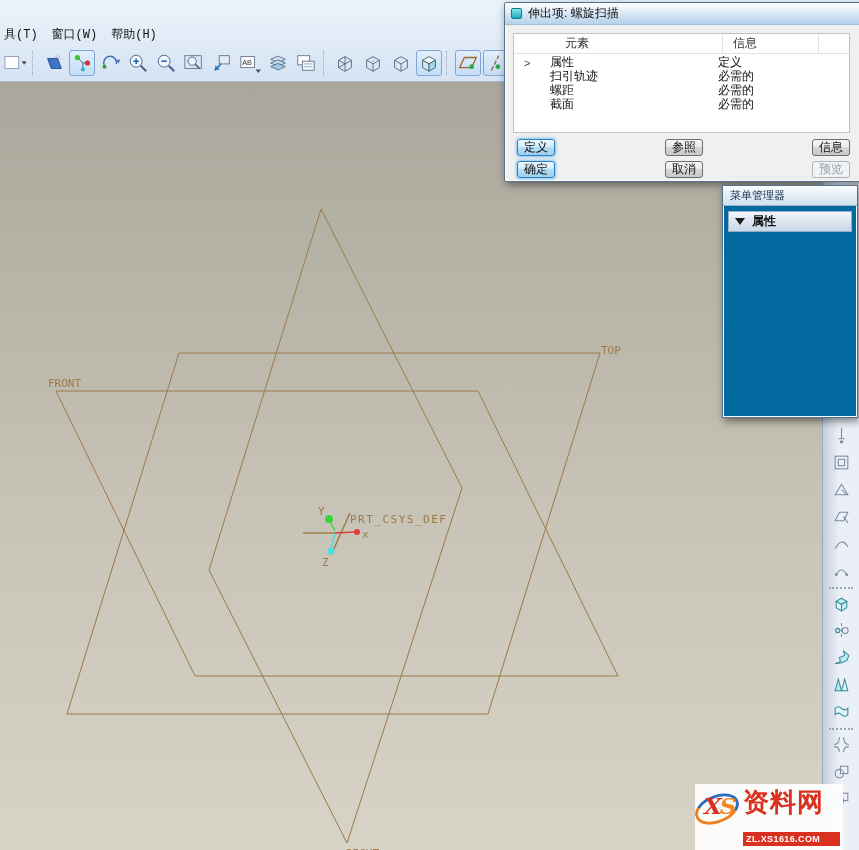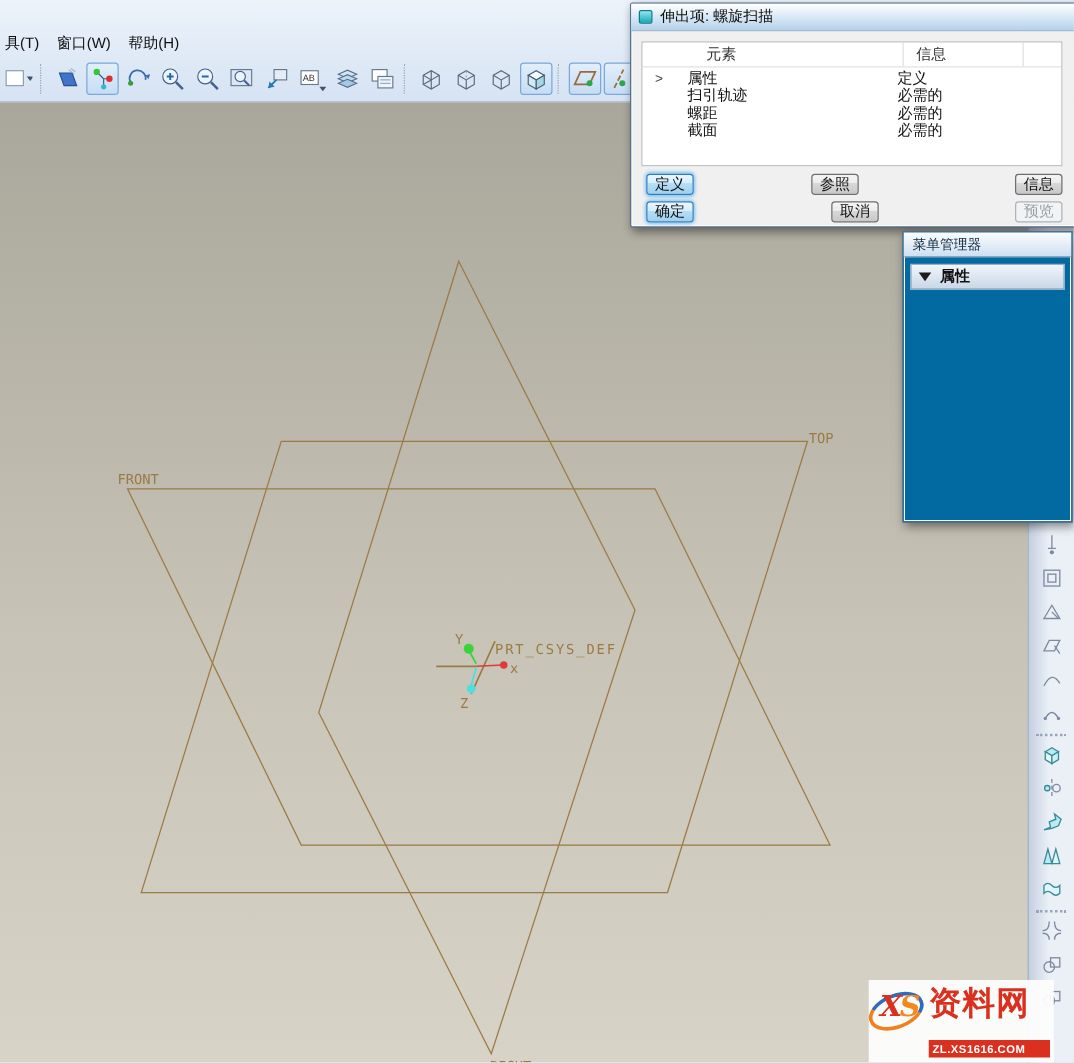--- a/index.html
+++ b/index.html
@@ -3,31 +3,31 @@
 <meta charset="utf-8">
 <style>
   * { box-sizing: border-box; margin: 0; padding: 0; }
   html,body { width:859px; height:850px; overflow:hidden; position:relative;
     font-family:"Liberation Sans","DejaVu Sans",sans-serif; background:#dfe9f6; }
 
   
   .chrome { position:absolute; top:0; left:0; width:859px; height:82px;
     background:linear-gradient(#ecf3fb,#d6e3f3); border-bottom:1px solid #a7b8cc; }
   .menubar { position:absolute; top:24px; left:0; height:20px; display:flex;
-    align-items:center; font-size:12px; color:#111; }
+    align-items:center; font-size:12px; color:#111;font-family:Liberation Mono, monospace; }
   .menu-item { padding:2px 10px 2px 4px; }
   .toolbar { position:absolute; top:47px; left:0; height:32px; display:flex; align-items:center; padding-left:1px; }
   .tbtn { width:26px; height:26px; display:flex; align-items:center; justify-content:center;
     border:1px solid transparent; border-radius:3px; margin:13px 1px; }
   .tbtn.pressed { border-color:#7da7d8; background:linear-gradient(#e2eefb,#c6ddf5); }
   .tsep { width:5px; height:24px; border-left:1px dotted #96a6bb; margin:0 3px; }
 
   
   .viewport { position:absolute; top:82px; left:0; width:822px; height:768px;
-    background:linear-gradient(#a9a79b,#c7c3b6 55%,#d7d3c7);padding-left:46px; }
+    background:linear-gradient(#a9a79b,#c7c3b6 55%,#d7d3c7); }
   .right-strip { position:absolute; top:82px; left:822px; width:37px; height:768px;
     background:linear-gradient(90deg,#c4cfdf,#ebf0f7 45%); border-left:1px solid #9aa8bc;
     padding-top:339px; }
   .rbtn { width:26px; height:25px; margin:2px auto 0; display:flex; align-items:center; justify-content:center; }
   .rsep { width:24px; margin:4px auto 1px; border-top:2px dotted #98a6ba; }
 
   
   .dialog { position:absolute; left:504px; top:2px; width:393px; height:180px;
     background:#f0f0f0; border:1px solid #54718d; border-radius:2px;
     box-shadow:2px 3px 8px rgba(0,0,0,.45), inset 0 0 0 1px #fbfdfe; z-index:20; }
@@ -357,21 +357,21 @@
         </div>
         <div class="dlg-row">
           <span class="marker"></span>
     <span class="cell">截面</span>
     <span class="cell">必需的</span>
           <span></span>
         </div>
       </div>
   </div>
   <div class="dlg-btn primary" style="left:12px; top:136px;">定义</div>
-  <div class="dlg-btn" style="left:144px; top:136px;">参照</div>
+  <div class="dlg-btn" style="left:160px; top:136px;">参照</div>
   <div class="dlg-btn" style="left:307px; top:136px;">信息</div>
   <div class="dlg-btn primary" style="left:12px; top:158px;">确定</div>
   <div class="dlg-btn" style="left:160px; top:158px;">取消</div>
   <div class="dlg-btn disabled" style="left:307px; top:158px;">预览</div>
 </div>
 
 <div class="mm">
   <div class="mm-title">菜单管理器</div>
   <div class="mm-header">
     <span class="mm-tri"></span>

